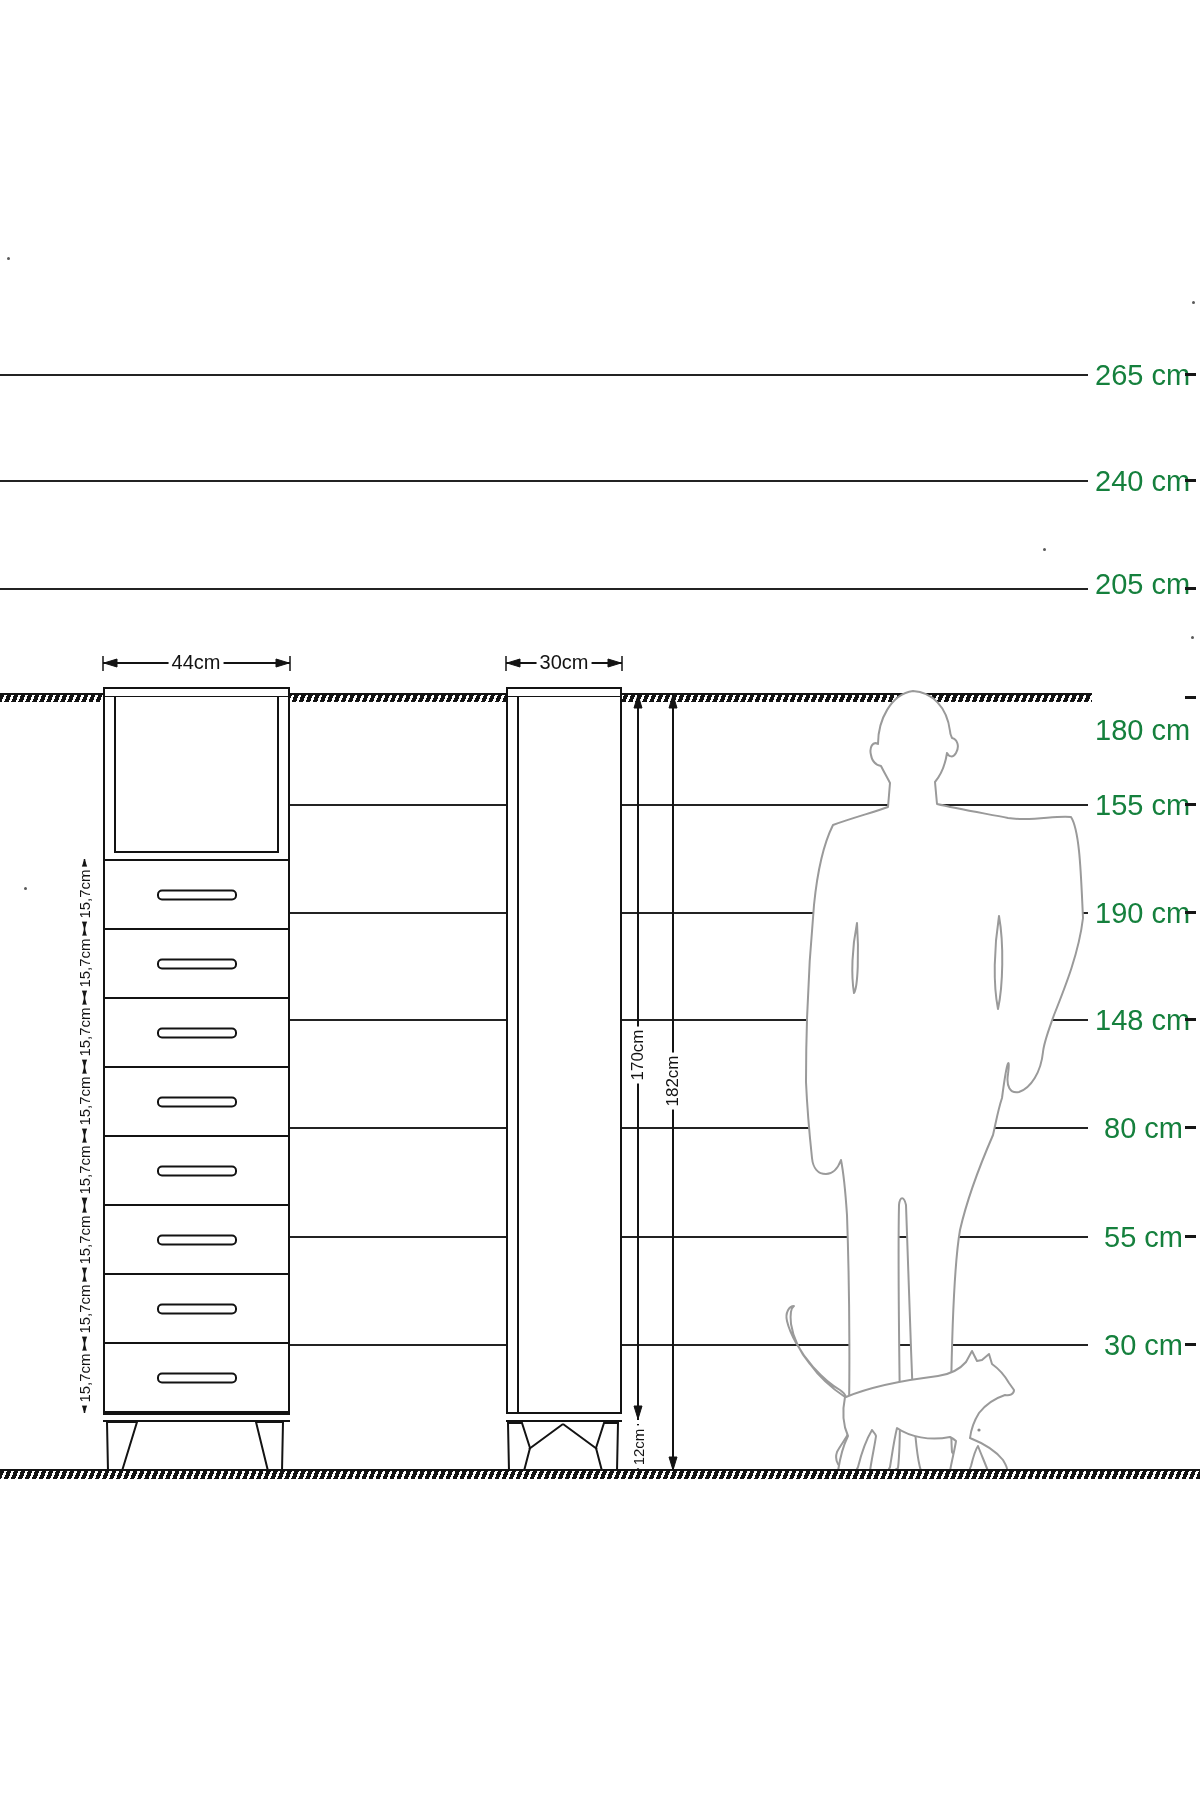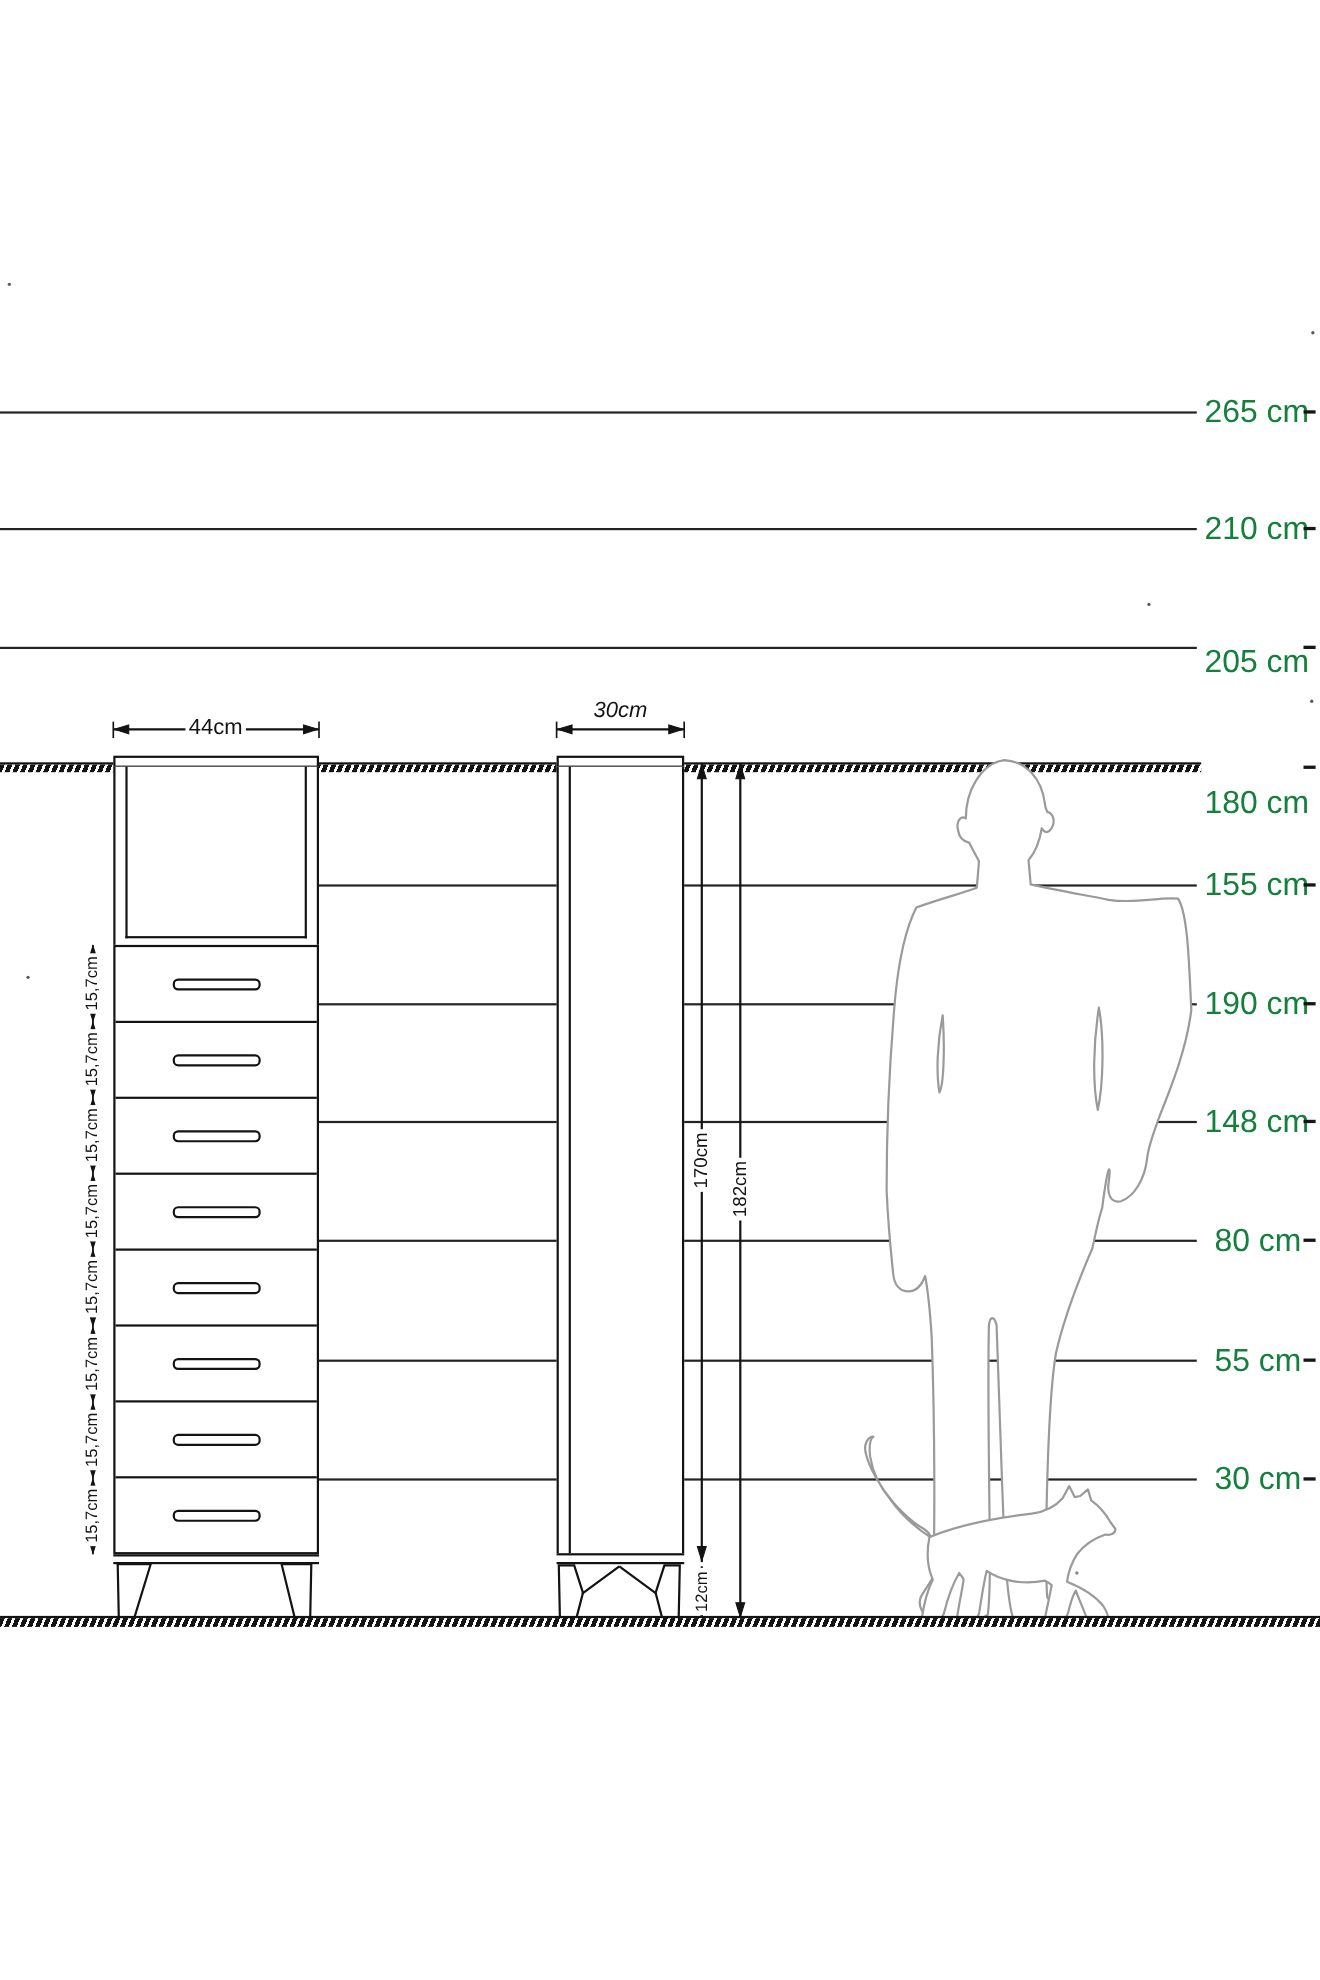--- a/index.html
+++ b/index.html
@@ -198,41 +198,41 @@
                C 843,1425 842,1412 845,1397 C 833,1389 820,1378 810,1364
                C 800,1352 793,1337 791,1324 C 790,1315 791,1308 794,1306 Z"></path>
       <circle cx="979" cy="1430" r="1.6" fill="#8a8a8a" stroke="none"></circle>
     </g>
   </svg>
 
   <div class="hatch" style="left:0;top:1469px;width:1200px;height:8px;"></div>
 
   <div class="scale-label" style="top:357px;">265 cm</div>
   <div class="label-tick" style="top:373px;"></div>
-  <div class="scale-label" style="top:463px;">210 cm</div>
+  <div class="scale-label" style="top:463px;">240 cm</div>
   <div class="label-tick" style="top:479px;"></div>
-  <div class="scale-label" style="top:584px;">205 cm</div>
+  <div class="scale-label" style="top:566px;">205 cm</div>
   <div class="label-tick" style="top:587px;"></div>
   <div class="scale-label" style="top:680px;margin-top:32px;">180 cm</div>
   <div class="label-tick" style="top:696px;"></div>
   <div class="scale-label" style="top:787px;">155 cm</div>
   <div class="label-tick" style="top:803px;"></div>
   <div class="scale-label" style="top:895px;">190 cm</div>
   <div class="label-tick" style="top:911px;"></div>
   <div class="scale-label" style="top:1002px;">148 cm</div>
   <div class="label-tick" style="top:1018px;"></div>
   <div class="scale-label" style="top:1110px;">80 cm</div>
   <div class="label-tick" style="top:1126px;"></div>
   <div class="scale-label" style="top:1219px;">55 cm</div>
   <div class="label-tick" style="top:1235px;"></div>
   <div class="scale-label" style="top:1327px;">30 cm</div>
   <div class="label-tick" style="top:1343px;"></div>
 
   <div class="dim-label-h" style="left:196px;top:662px;">44cm</div>
-  <div class="dim-label-h" style="left:564px;top:646px;font-style:italic;">30cm</div>
+  <div class="dim-label-h" style="left:564px;top:662px;">30cm</div>
   <div class="dim-label-v big" style="left:638px;top:1055px;">170cm</div>
   <div class="dim-label-v big" style="left:673px;top:1081px;">182cm</div>
   <div class="dim-label-v" style="left:638px;top:1447px;">12cm</div>
 
   <div class="dim-label-v" style="left:84px;top:894px;">15,7cm</div>
   <div class="dim-label-v" style="left:84px;top:963px;">15,7cm</div>
   <div class="dim-label-v" style="left:84px;top:1032px;">15,7cm</div>
   <div class="dim-label-v" style="left:84px;top:1101px;">15,7cm</div>
   <div class="dim-label-v" style="left:84px;top:1170px;">15,7cm</div>
   <div class="dim-label-v" style="left:84px;top:1240px;">15,7cm</div>

